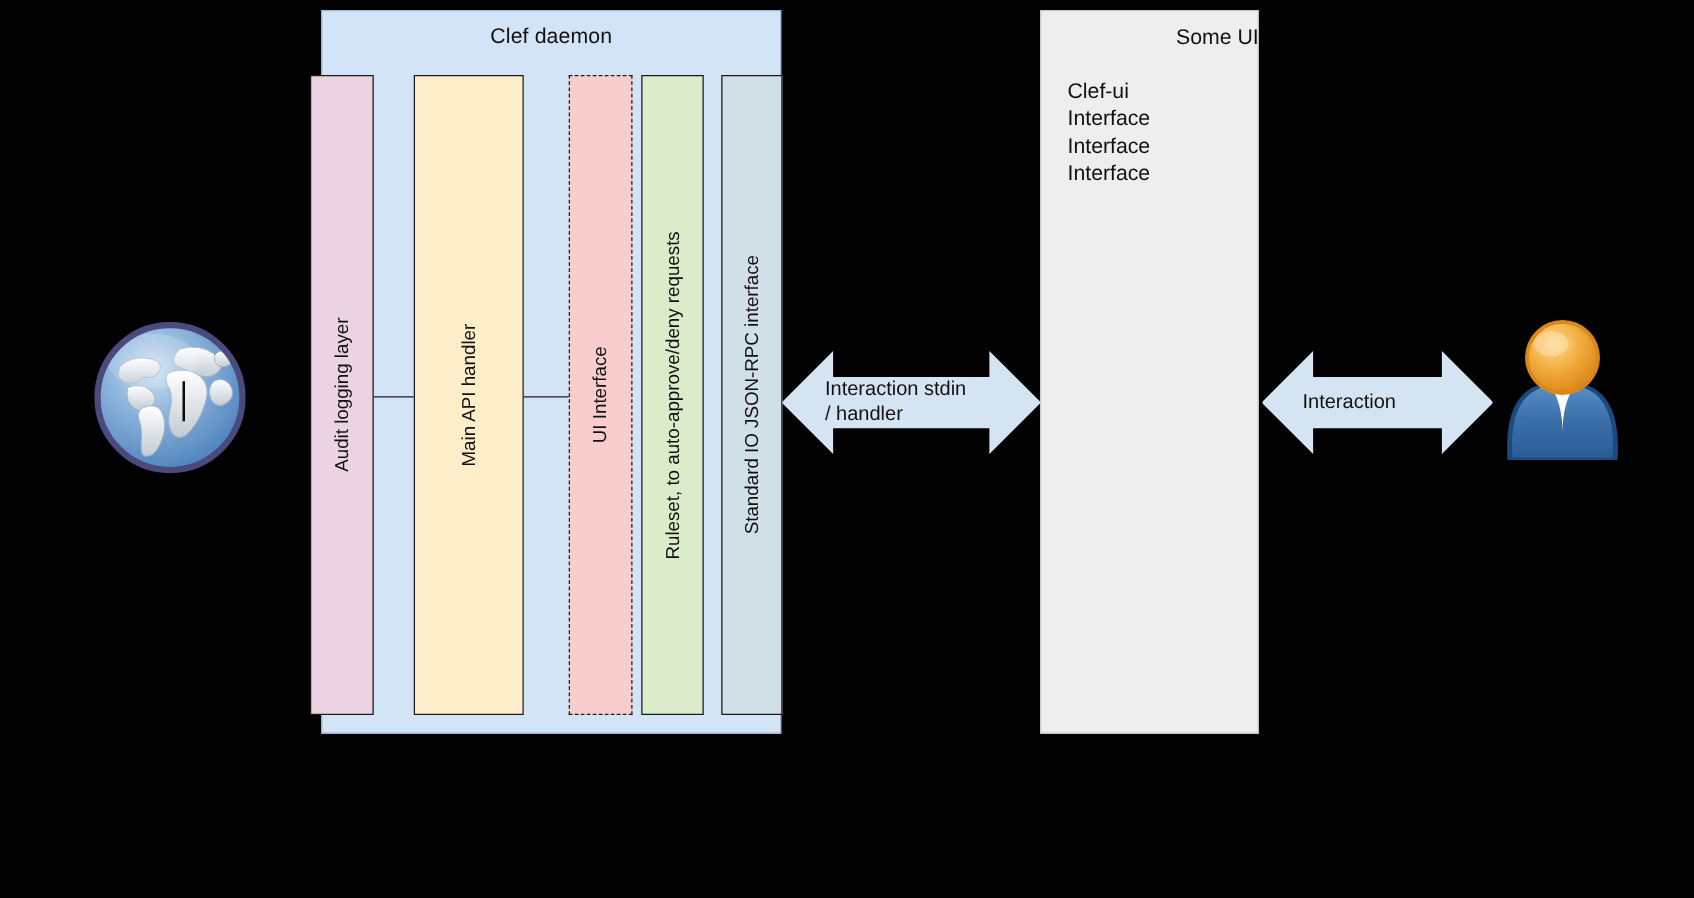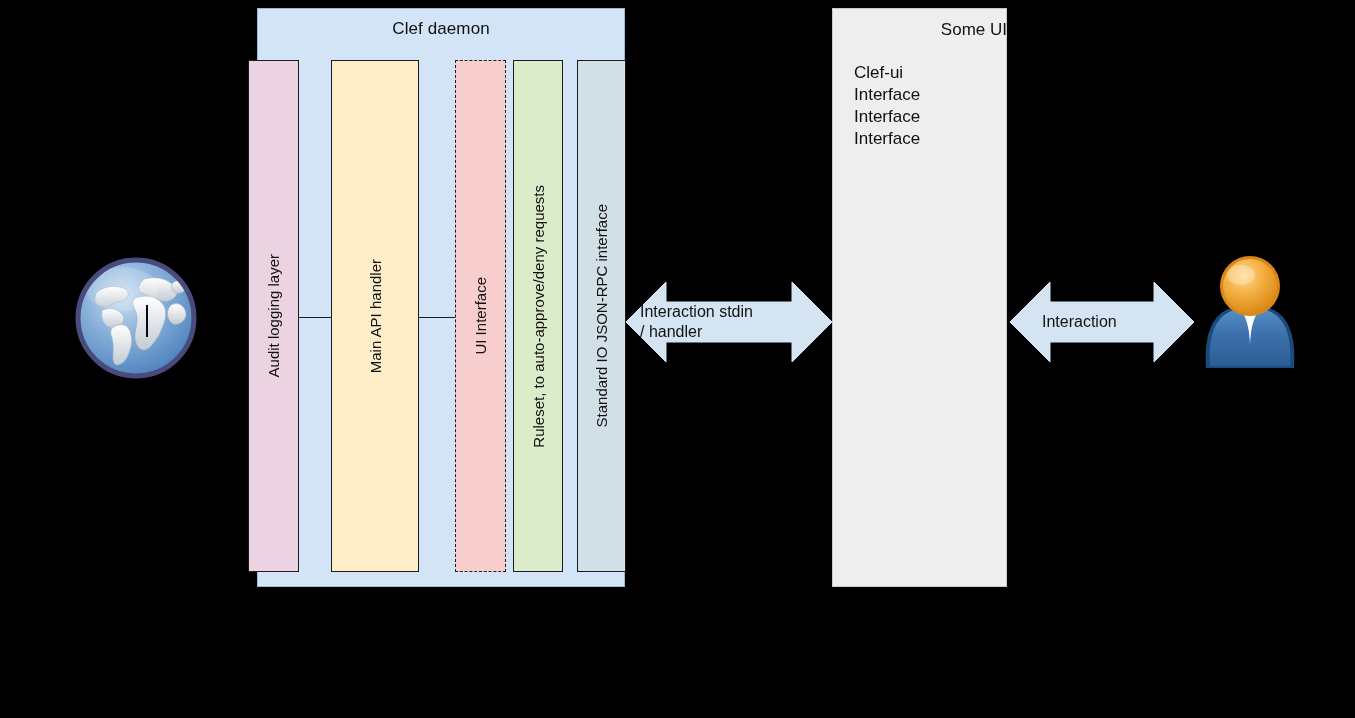--- a/index.html
+++ b/index.html
@@ -61,21 +61,21 @@
 
   
   .darrow{height:88px;}
   .darrow svg{display:block;width:100%;height:100%;}
   .darrow .alabel{
     position:absolute; left:0; top:0; width:100%; height:100%;
     display:flex; flex-direction:column; justify-content:center;
     font-size:16px; color:#111; line-height:20px; pointer-events:none;
   }
   #arrow-stdio{left:626px; top:278px; width:206px;}
-  #arrow-stdio .alabel{padding-left:14px;}
+  #arrow-stdio .alabel{padding-left:34px;}
   #arrow-user {left:1010px; top:278px; width:184px;}
   #arrow-user .alabel{padding-left:32px;}
 
   
   #globe-icon{left:72px; top:253px; width:128px; height:130px;}
   #user-icon {left:1200px; top:250px; width:100px; height:122px;}
   .icon svg{display:block;width:100%;height:100%;}
 </style>
 </head>
 <body>

